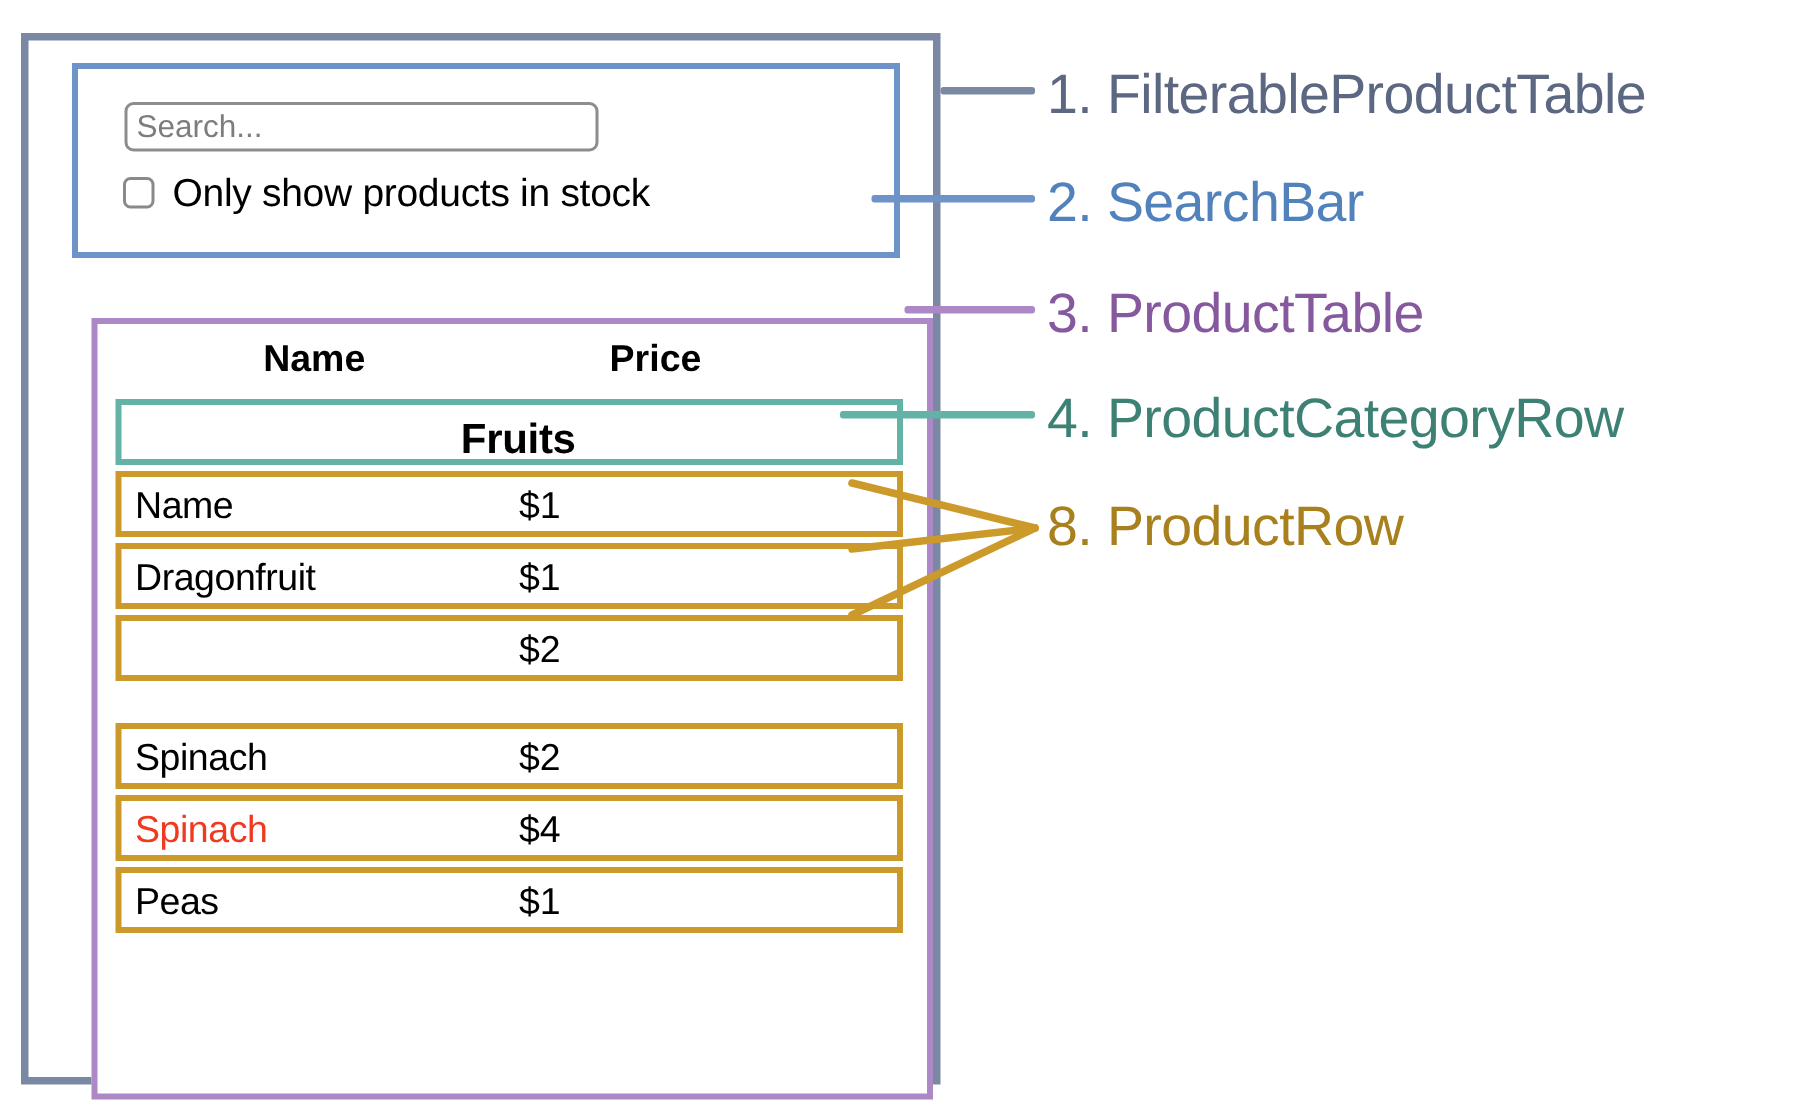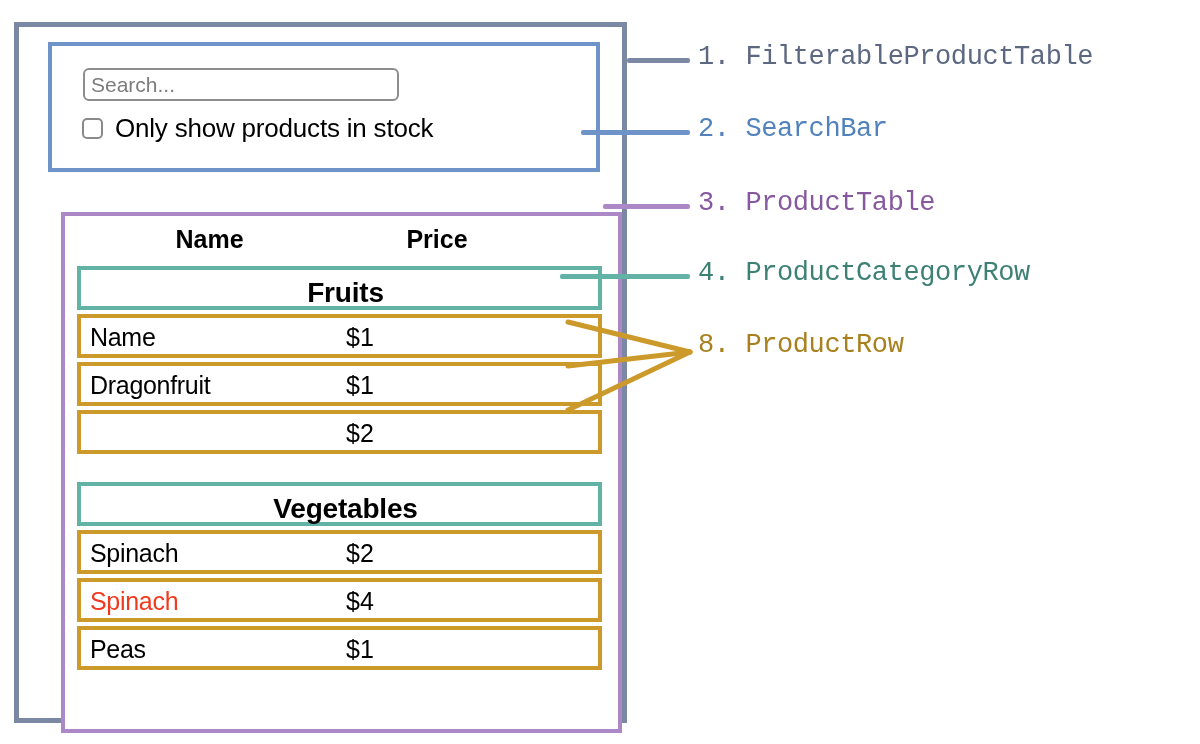--- a/index.html
+++ b/index.html
@@ -166,22 +166,22 @@
     font-size: 25px;
     color: #000000;
   }
 
   .group-gap { height: 24px; }
 
   
   #legend { position: absolute; left: 0; top: 0; width: 1200px; height: 744px; pointer-events: none; }
   .legend-label {
     position: absolute;
-    font-family: Liberation Mono, monospace;
-    font-size: 27px;
+    font-family: Liberation Sans, sans-serif;
+    font-size: 37px;
     letter-spacing: -0.4px;
     white-space: nowrap;
   }
   #legend-label-1 { left: 698px; top: 42px;  color: #5c6781; }
   #legend-label-2 { left: 698px; top: 114px; color: #5282bb; }
   #legend-label-3 { left: 698px; top: 188px; color: #86599f; }
   #legend-label-4 { left: 698px; top: 258px; color: #3d8175; }
   #legend-label-5 { left: 698px; top: 330px; color: #a8801e; }
 
   .leader {
@@ -229,23 +229,20 @@
       <div class="product-row">
         <span class="p-name">Dragonfruit</span>
         <span class="p-price">$1</span>
       </div>
       <div class="product-row">
         <span class="p-price">$2</span>
       </div>
 
       <div class="group-gap"></div>
 
-      <div class="category-row">
-        <span class="category-label">Vegetables</span>
-      </div>
 
       <div class="product-row">
         <span class="p-name">Spinach</span>
         <span class="p-price">$2</span>
       </div>
       <div class="product-row">
         <span class="p-name out-of-stock">Spinach</span>
         <span class="p-price">$4</span>
       </div>
       <div class="product-row">

